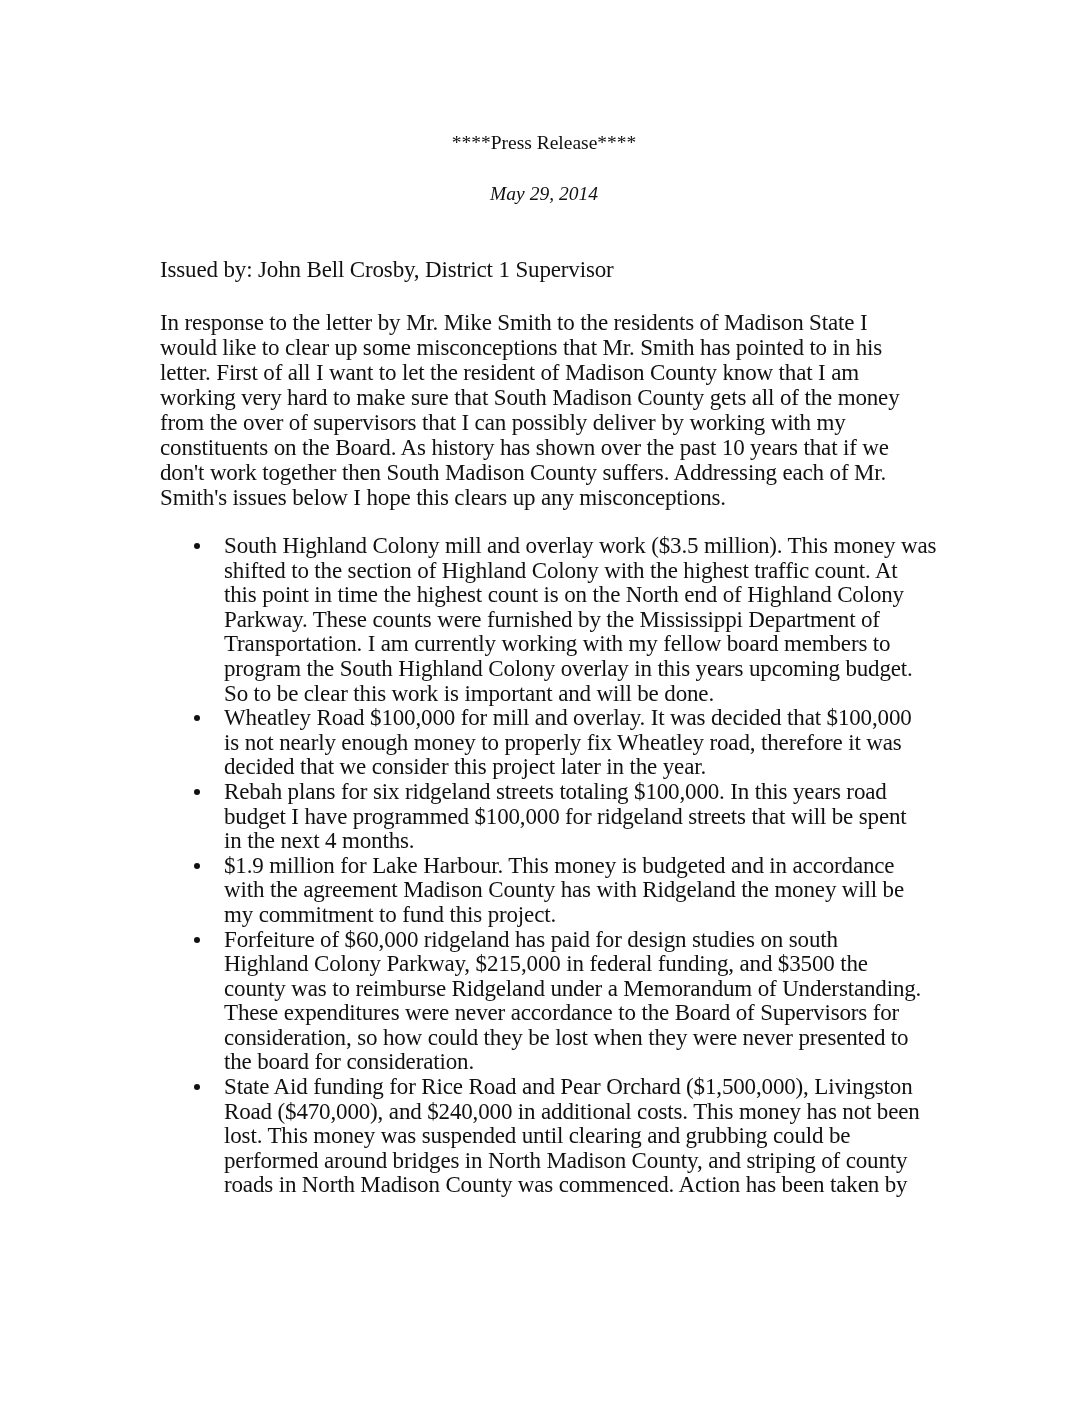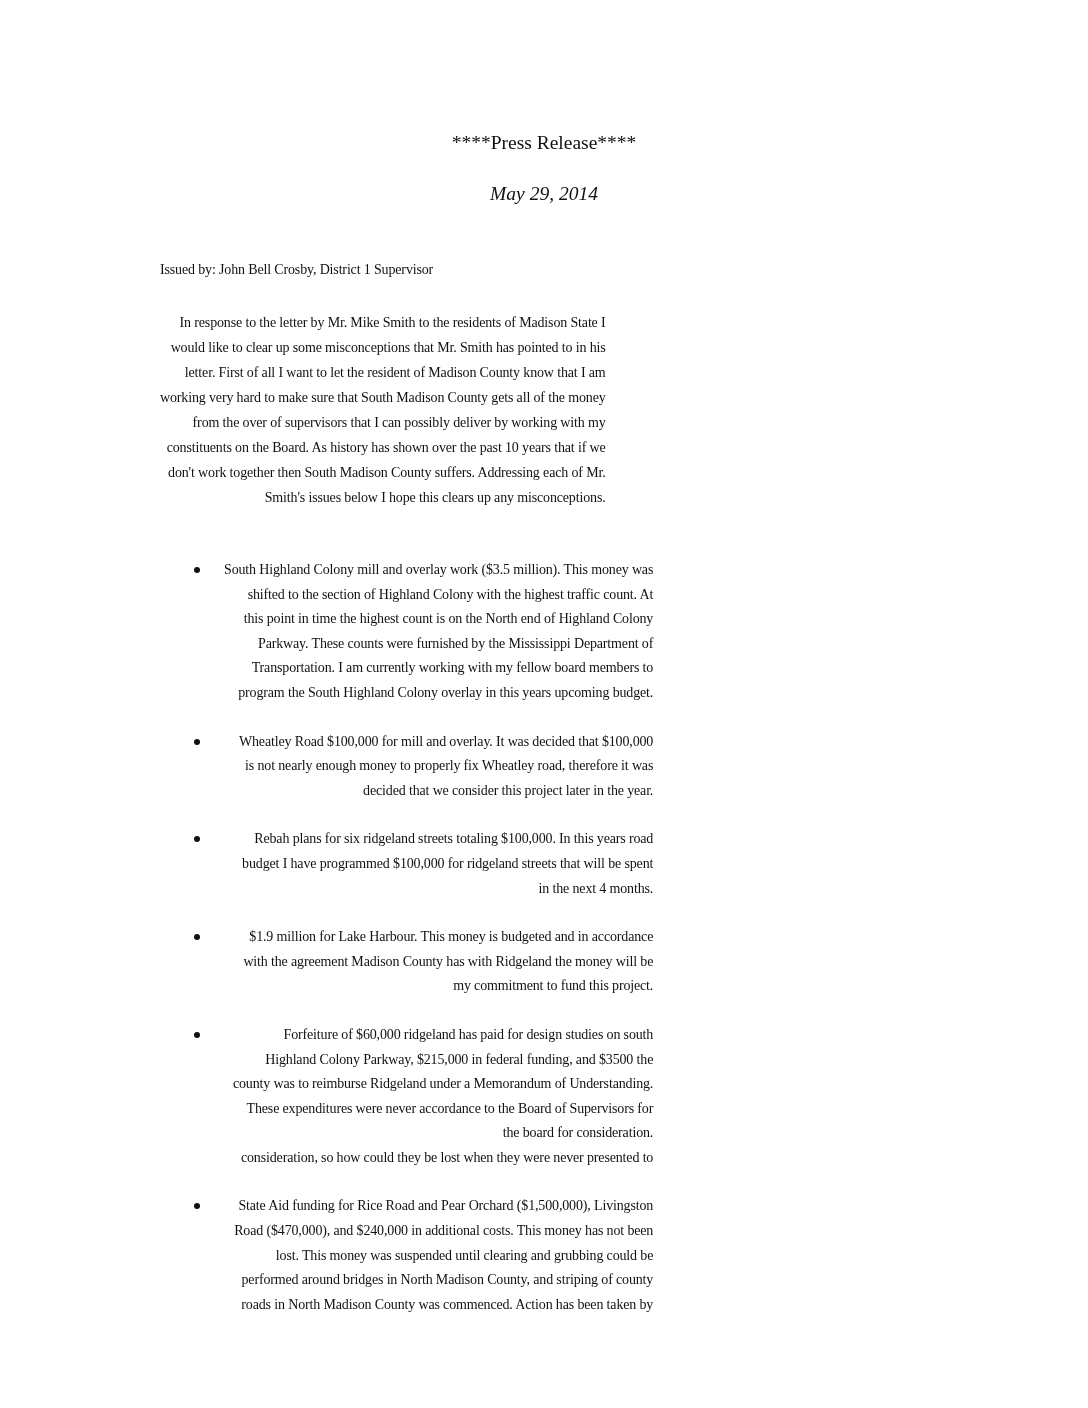--- a/index.html
+++ b/index.html
@@ -1,24 +1,24 @@
 <!DOCTYPE html>
 <html><head>
 <meta charset="utf-8">
 <style>
   html, body { margin: 0; padding: 0; background: #ffffff; }
   body { width: 1088px; height: 1408px; position: relative; overflow: hidden;
          font-family: "Liberation Serif", "DejaVu Serif", serif; color: #111; }
   .page { position: absolute; left: 0; top: 0; width: 1088px; height: 1408px; background: #fff; }
   .center { position: absolute; left: 0; width: 1088px; text-align: center; font-size: 19.5px; line-height: 24px; }
-  .line { position: absolute; font-size: 14px; line-height: 24px; white-space: nowrap; letter-spacing: -0.15px; text-align: right; }
+  .line { position: absolute; font-size: 23px; line-height: 24px; white-space: nowrap; letter-spacing: -0.15px; }
   .para { position: absolute; left: 160px; top: 310px; }
   .para .line { position: static; display: block; height: 25px; line-height: 25px; }
   .bullets { position: absolute; left: 190px; top: 534px; margin: 0; padding: 0; list-style: none; }
-  .bullet-item { position: relative; padding-left: 34px; margin-top: 24px; }
+  .bullet-item { position: relative; padding-left: 34px; }
   .bullet-item .line { position: static; display: block; height: 24.6px; line-height: 24.6px; }
   .bullet-dot { position: absolute; left: 4px; top: 9px; width: 6px; height: 6px; border-radius: 50%; background: #111; }
 </style>
 </head>
 <body>
 
 <div class="page">
   <div class="center" style="top:131px;">****Press Release****</div>
   <div class="center" style="top:182px;font-style:italic;">May 29, 2014</div>
   <div class="line" style="left:160px; top:258px;">Issued by:  John Bell Crosby, District 1 Supervisor</div>
@@ -36,20 +36,21 @@
 
   <ul class="bullets" id="bullets">
       <li class="bullet-item">
         <span class="bullet-dot"></span>
         <span class="line">South Highland Colony mill and overlay work ($3.5 million).  This money was</span>
         <span class="line">shifted to the section of Highland Colony with the highest traffic count.  At</span>
         <span class="line">this point in time the highest count is on the North end of Highland Colony</span>
         <span class="line">Parkway.  These counts were furnished by the Mississippi Department of</span>
         <span class="line">Transportation.  I am currently working with my fellow board members to</span>
         <span class="line">program the South Highland Colony overlay in this years upcoming budget.</span>
+        <span class="line">So to be clear this work is important and will be done.</span>
       </li>
       <li class="bullet-item">
         <span class="bullet-dot"></span>
         <span class="line">Wheatley Road $100,000 for mill and overlay.  It was decided that $100,000</span>
         <span class="line">is not nearly enough money to properly fix Wheatley road, therefore it was</span>
         <span class="line">decided that we consider this project later in the year.</span>
       </li>
       <li class="bullet-item">
         <span class="bullet-dot"></span>
         <span class="line">Rebah plans for six ridgeland streets totaling $100,000.  In this years road</span>
@@ -61,22 +62,22 @@
         <span class="line">$1.9 million for Lake Harbour.  This money is budgeted and in accordance</span>
         <span class="line">with the agreement Madison County has with Ridgeland the money will be</span>
         <span class="line">my commitment to fund this project.</span>
       </li>
       <li class="bullet-item">
         <span class="bullet-dot"></span>
         <span class="line">Forfeiture of $60,000 ridgeland has paid for design studies on south</span>
         <span class="line">Highland Colony Parkway, $215,000 in federal funding, and $3500 the</span>
         <span class="line">county was to reimburse Ridgeland under a Memorandum of Understanding.</span>
         <span class="line">These expenditures were never accordance to the Board of Supervisors for</span>
+        <span class="line">consideration, so how could they be lost when they were never presented to</span>
         <span class="line">the board for consideration.</span>
-        <span class="line">consideration, so how could they be lost when they were never presented to</span>
       </li>
       <li class="bullet-item">
         <span class="bullet-dot"></span>
         <span class="line">State Aid funding for Rice Road and Pear Orchard ($1,500,000), Livingston</span>
         <span class="line">Road ($470,000), and $240,000 in additional costs.  This money has not been</span>
         <span class="line">lost.  This money was suspended until clearing and grubbing could be</span>
         <span class="line">performed around bridges in North Madison County, and striping of county</span>
         <span class="line">roads in North Madison County was commenced.  Action has been taken by</span>
       </li>
     </ul>

